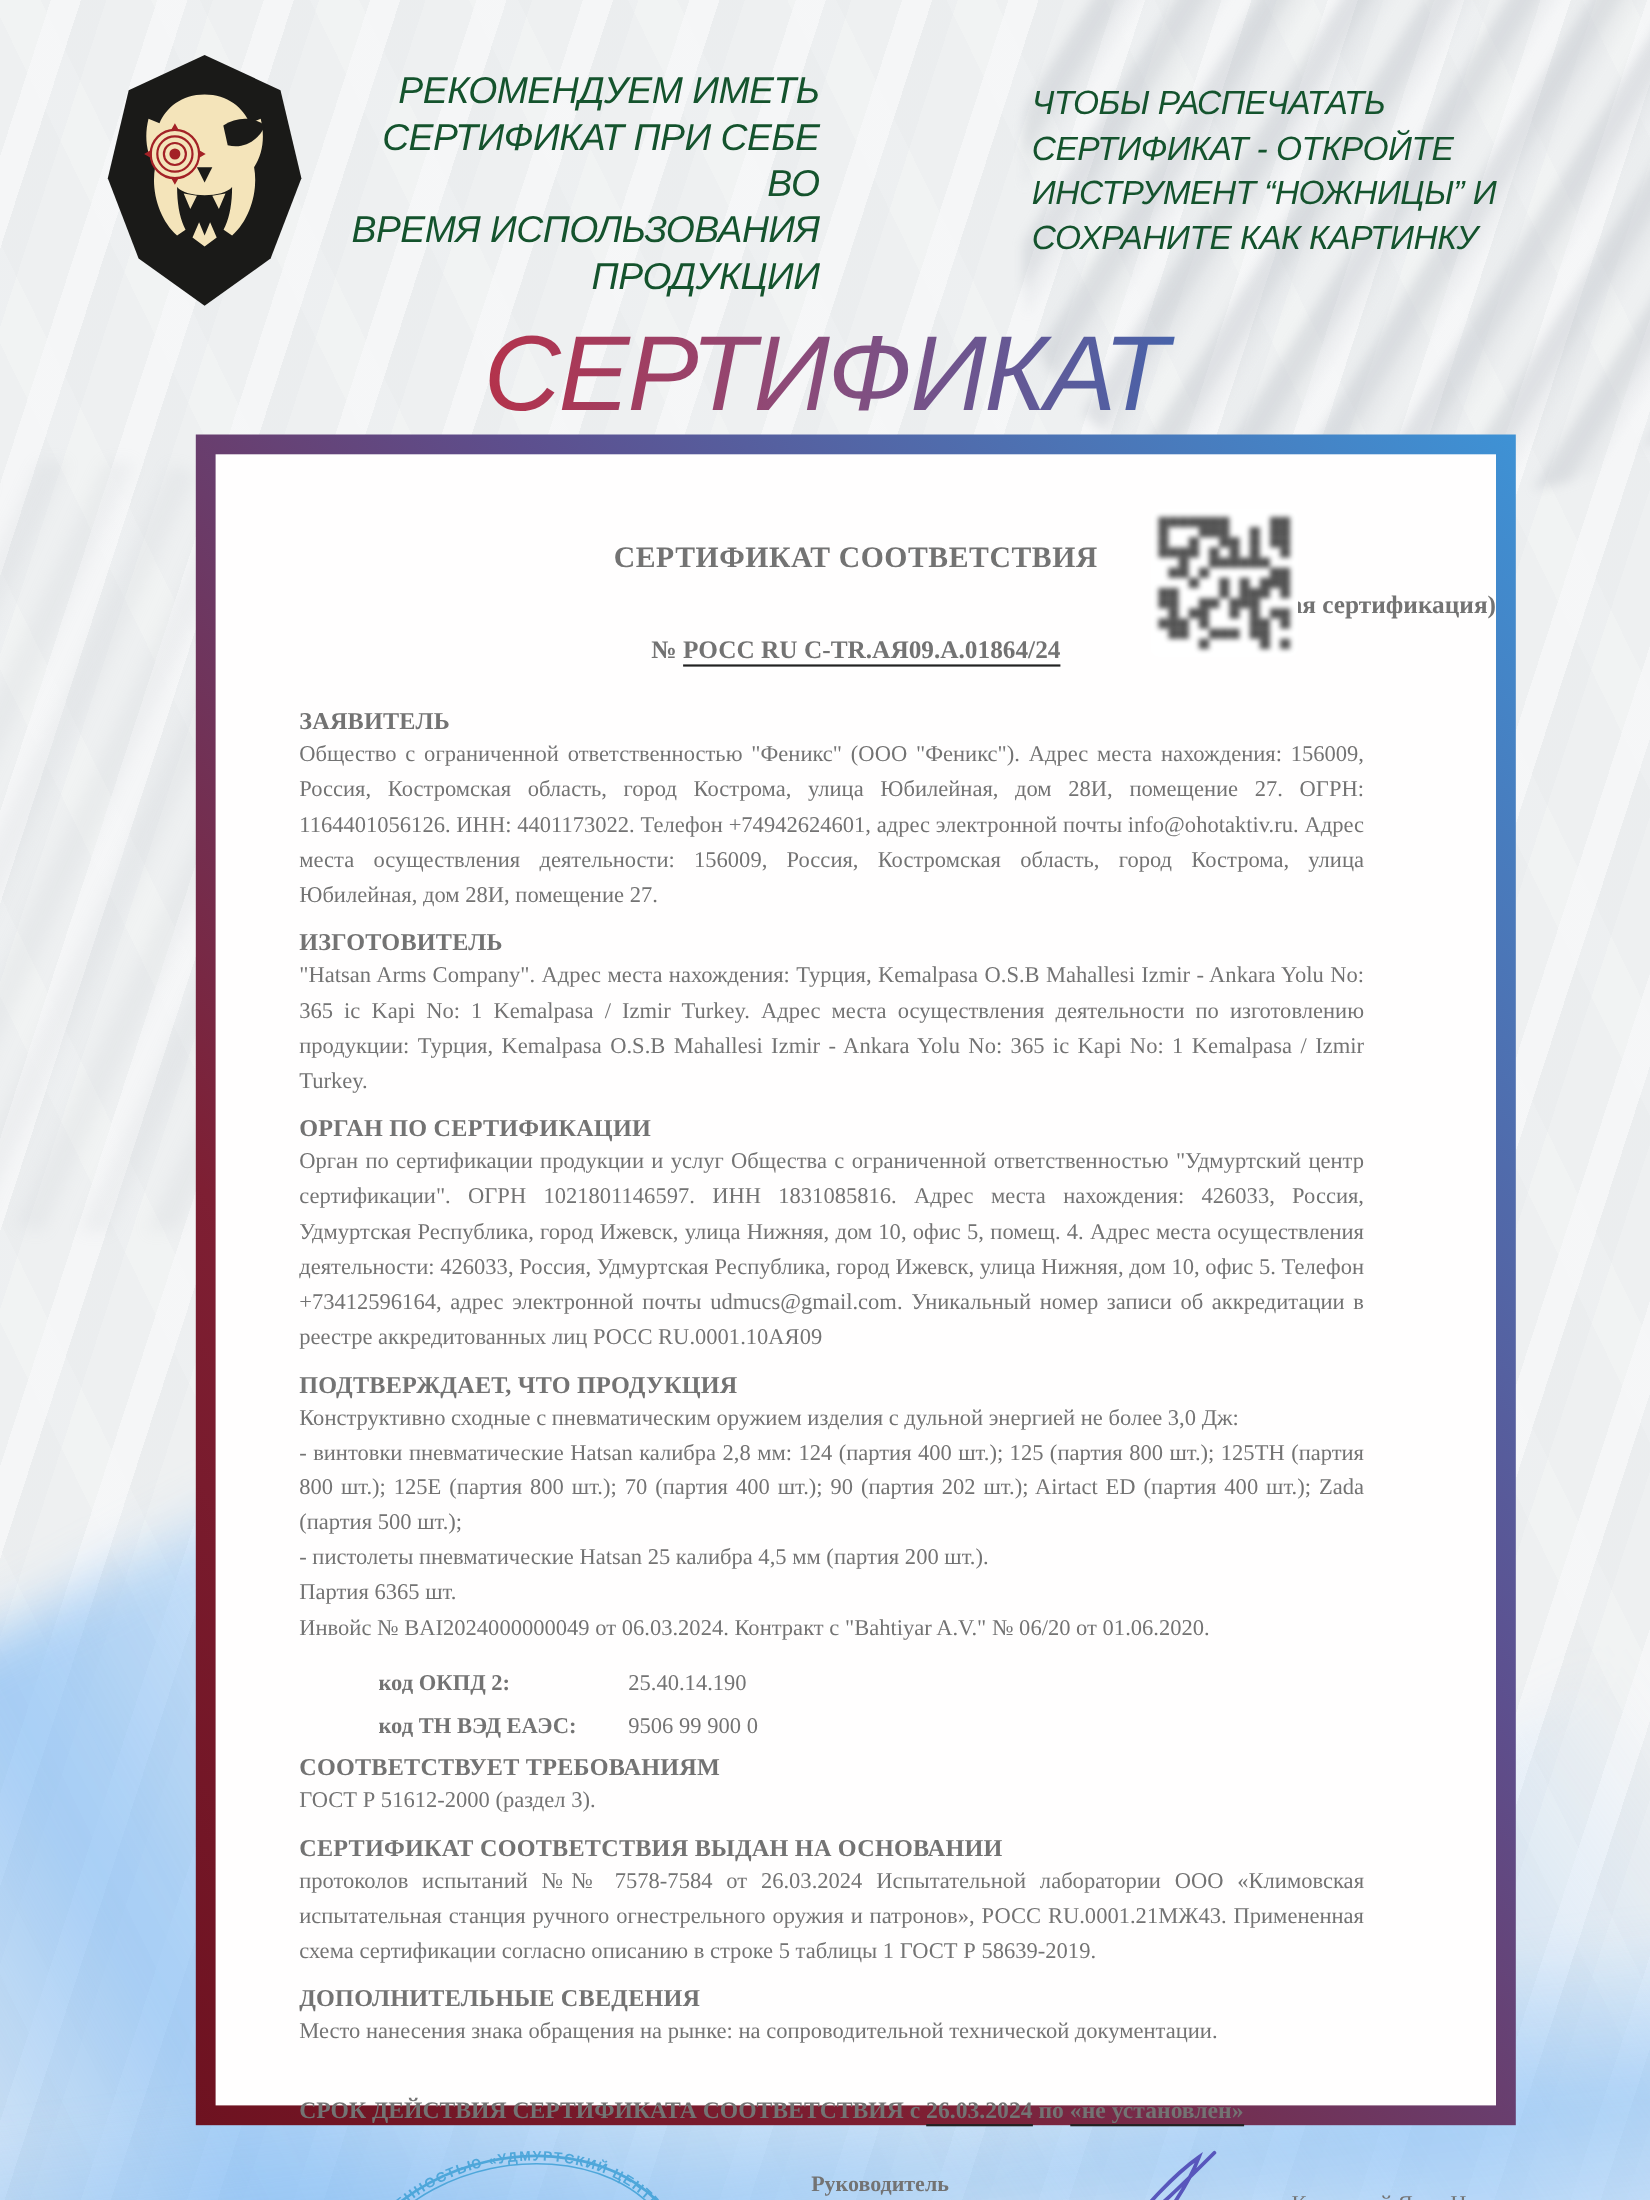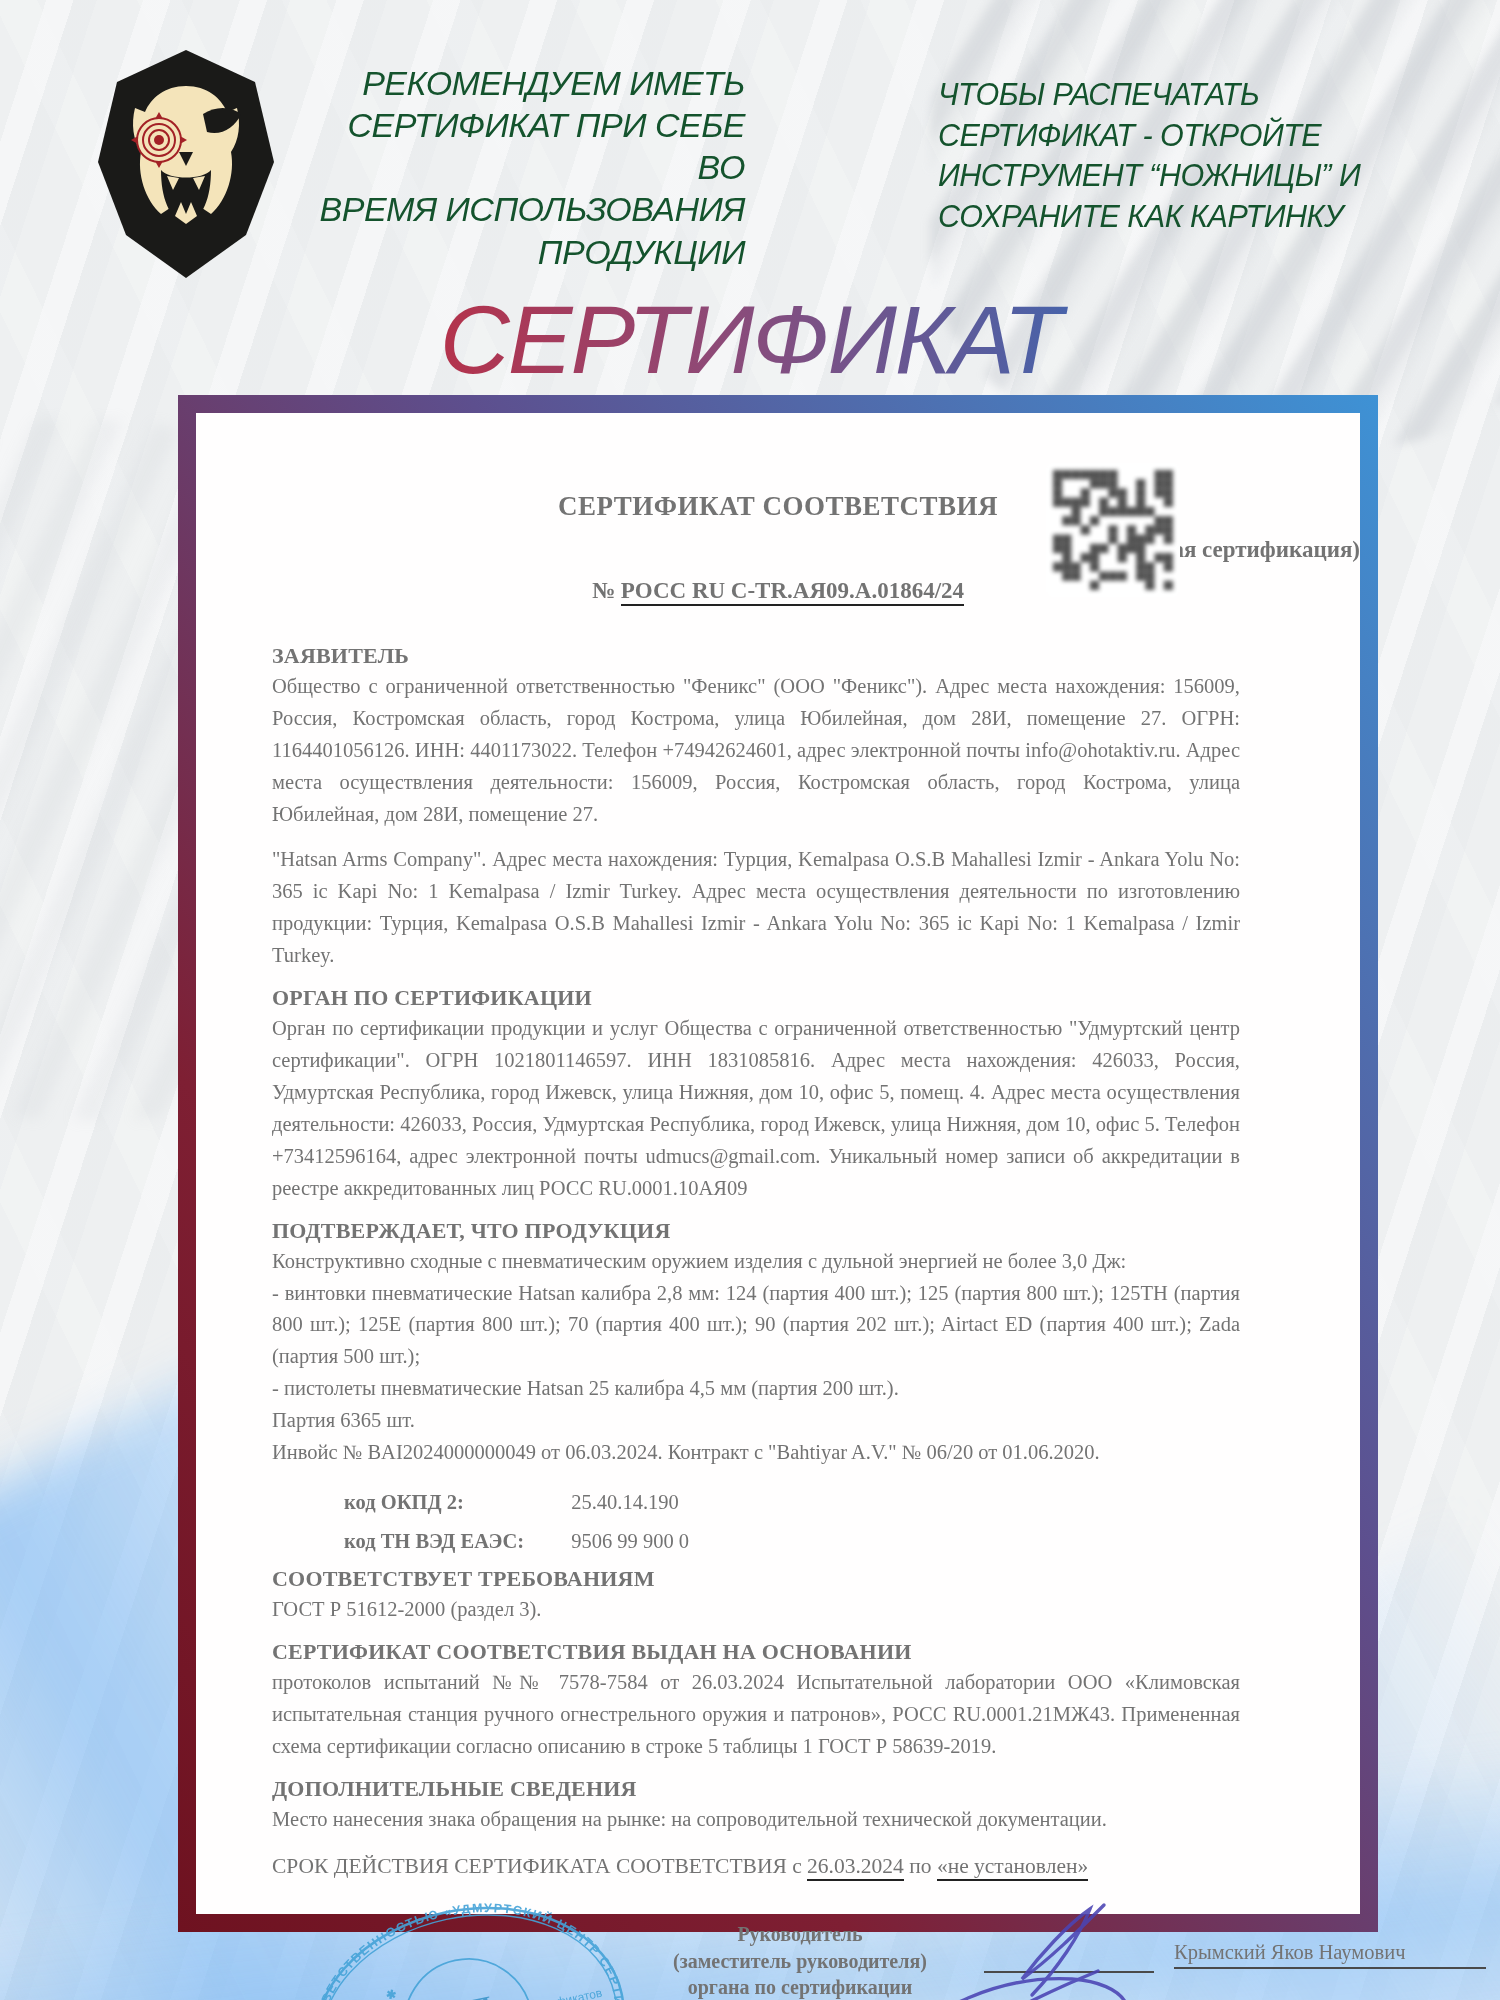--- a/index.html
+++ b/index.html
@@ -53,21 +53,21 @@
   .cert-subtitle{font-size:23px;font-weight:bold;margin-top:15px;text-align:right;}
   .cert-number{font-size:23px;font-weight:bold;margin-top:15px;}
   .cert-number .num{border-bottom:2px solid #222;padding-bottom:1px;}
   .cert-body{padding:26px 120px 0 76px;}
   .sec{margin-top:13px;}
   .sec h3{margin:0 0 2px 0;font-size:22px;font-weight:bold;letter-spacing:.2px;}
   .sec p{margin:0;font-size:20.5px;line-height:1.56;text-align:justify;}
   .codes{margin:22px 0 8px 72px;}
   .code-row{margin-top:16px;font-size:20.5px;}
   .code-row .lbl{display:inline-block;width:222px;font-weight:bold;}
-  .validity{margin-top:18px;font-size:21.5px;font-weight:normal;}
+  .validity{margin-top:42px;font-size:21.5px;font-weight:bold;}
   .validity .u{border-bottom:2px solid #222;padding-bottom:1px;}
 
   
   .signing{position:relative;margin-top:34px;height:250px;}
   .stamp{position:absolute;left:22px;top:-12px;width:350px;height:250px;transform:rotate(-12deg);opacity:.9;}
   .roles{position:absolute;left:360px;top:8px;width:336px;text-align:center;font-weight:bold;}
   .role{font-size:20px;line-height:1.32;white-space:pre-line;}
   .sigs{position:absolute;left:712px;top:0;width:170px;}
   .sig-slot{margin-top:44px;}
   .sig-line{border-bottom:2px solid #4a4a4a;height:14px;}
@@ -216,20 +216,21 @@
       </div>
 
       <div class="cert-body">
 
         <div class="sec">
           <h3>ЗАЯВИТЕЛЬ</h3>
           <p>Общество с ограниченной ответственностью "Феникс" (ООО "Феникс"). Адрес места нахождения: 156009, Россия, Костромская область, город Кострома, улица Юбилейная, дом 28И, помещение 27. ОГРН: 1164401056126. ИНН: 4401173022. Телефон +74942624601, адрес электронной почты info@ohotaktiv.ru. Адрес места осуществления деятельности: 156009, Россия, Костромская область, город Кострома, улица Юбилейная, дом 28И, помещение 27.</p>
         </div>
 
         <div class="sec">
+          <h3>ИЗГОТОВИТЕЛЬ</h3>
           <p>"Hatsan Arms Company". Адрес места нахождения: Турция, Kemalpasa O.S.B Mahallesi Izmir - Ankara Yolu No: 365 ic Kapi No: 1 Kemalpasa / Izmir Turkey. Адрес места осуществления деятельности по изготовлению продукции: Турция, Kemalpasa O.S.B Mahallesi Izmir - Ankara Yolu No: 365 ic Kapi No: 1 Kemalpasa / Izmir Turkey.</p>
         </div>
 
         <div class="sec">
           <h3>ОРГАН ПО СЕРТИФИКАЦИИ</h3>
           <p>Орган по сертификации продукции и услуг Общества с ограниченной ответственностью "Удмуртский центр сертификации". ОГРН 1021801146597. ИНН 1831085816. Адрес места нахождения: 426033, Россия, Удмуртская Республика, город Ижевск, улица Нижняя, дом 10, офис 5, помещ. 4. Адрес места осуществления деятельности: 426033, Россия, Удмуртская Республика, город Ижевск, улица Нижняя, дом 10, офис 5. Телефон +73412596164, адрес электронной почты udmucs@gmail.com. Уникальный номер записи об аккредитации в реестре аккредитованных лиц РОСС RU.0001.10АЯ09</p>
         </div>
 
         <div class="sec">
           <h3>ПОДТВЕРЖДАЕТ, ЧТО ПРОДУКЦИЯ</h3>

